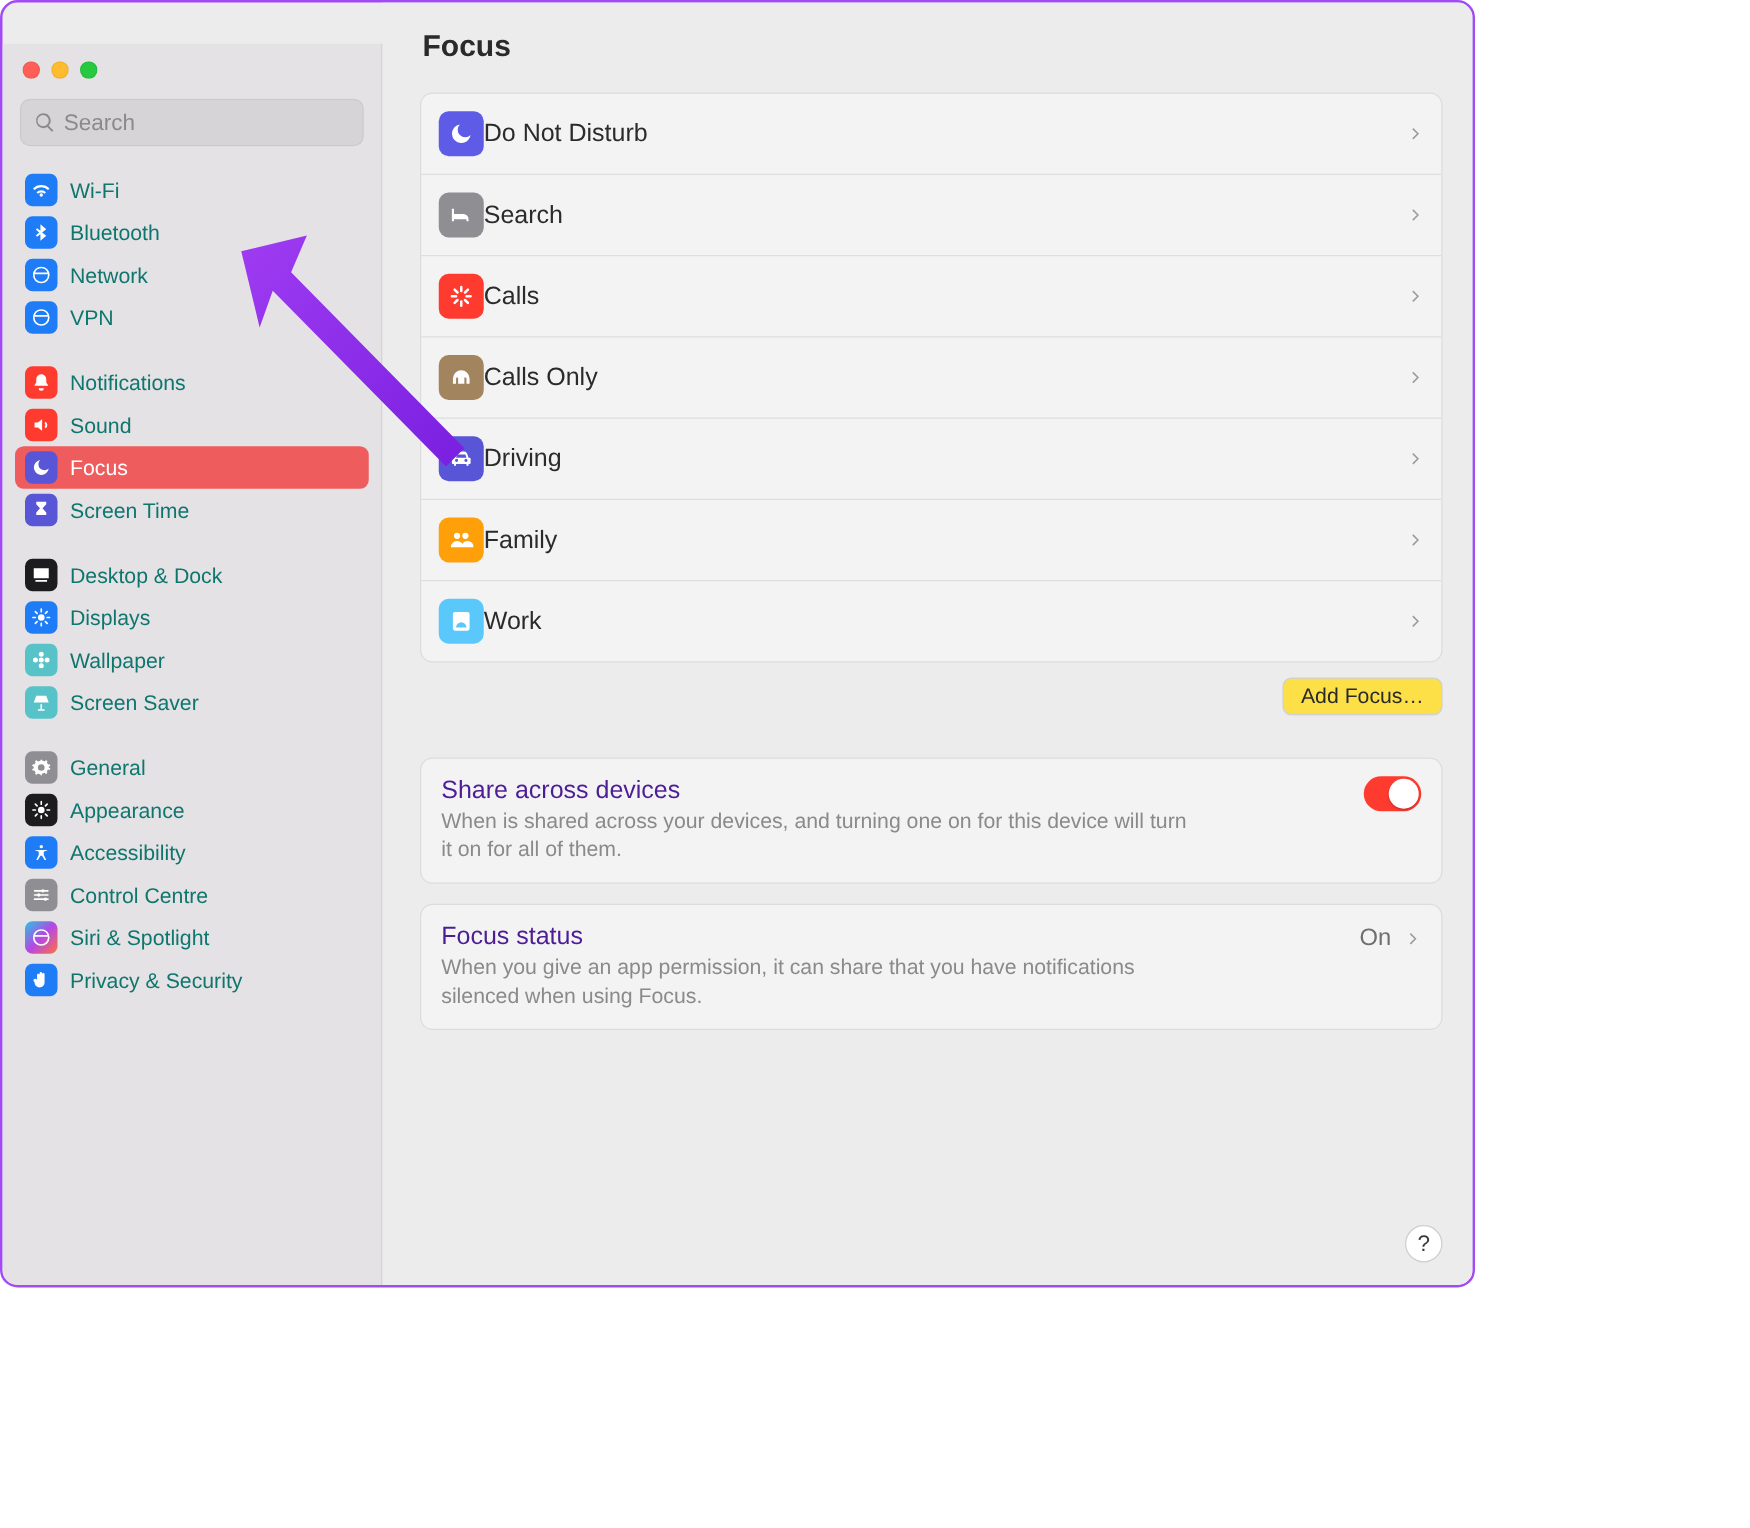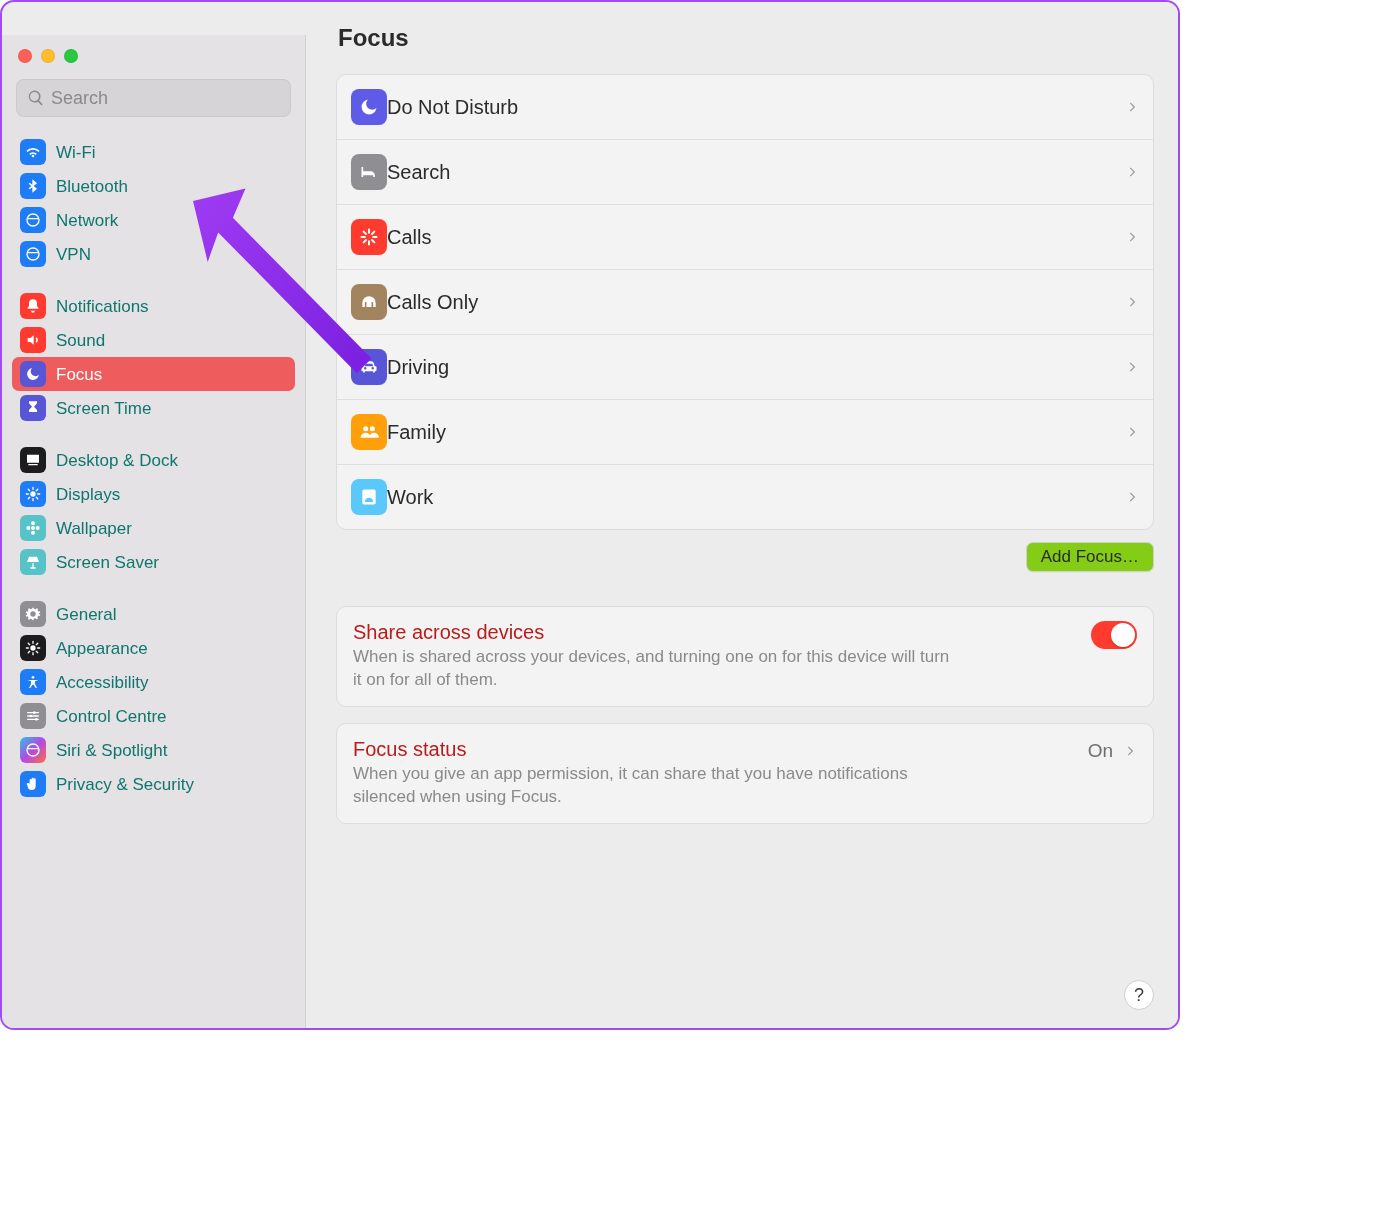--- a/index.html
+++ b/index.html
@@ -124,29 +124,29 @@
   .f-indigo { background:#5e5ce6;}
   .f-gray   { background:#8e8e93;}
   .f-red    { background:#ff3b30;}
   .f-brown  { background:#a2845e;}
   .f-purple { background:#5856d6;}
   .f-orange { background:#ff9f0a;}
   .f-teal   { background:#5ac8fa;}
 
   .addbtn-wrap { display:flex; justify-content:flex-end; margin:12px 0 34px 0;}
   .addbtn {
-    background:#84cc16; border:1px solid #d0d0d0; border-radius:7px;
+    background:#fde047; border:1px solid #d0d0d0; border-radius:7px;
     padding: 4px 14px; font-size:17px; color:#2a2a2a;
     box-shadow: 0 1px 0 rgba(0,0,0,.03);
   }
 
   .setting-card { padding: 14px 16px; margin-bottom: 16px; }
   .setting-row { display:flex; align-items:flex-start; gap:14px; }
   .setting-text { flex:1; }
-  .setting-text .stitle { font-size: 20px; color:#b91c1c; margin-bottom: 2px; }
+  .setting-text .stitle { font-size: 20px; color:#4c1d95; margin-bottom: 2px; }
   .setting-text .sdesc  { font-size: 17px; color:#8a8a8c; line-height:1.35; max-width: 600px;}
   .toggle {
     width: 46px; height: 28px; border-radius: 14px; position:relative; flex:none;
     background:#ff3b30;
   }
   .toggle::after{
     content:""; position:absolute; right:2px; top:2px; width:24px; height:24px; border-radius:50%; background:#fff;
     box-shadow: 0 1px 2px rgba(0,0,0,.25);
   }
   .right-col { display:flex; align-items:center; gap:10px; margin-top:2px;}

